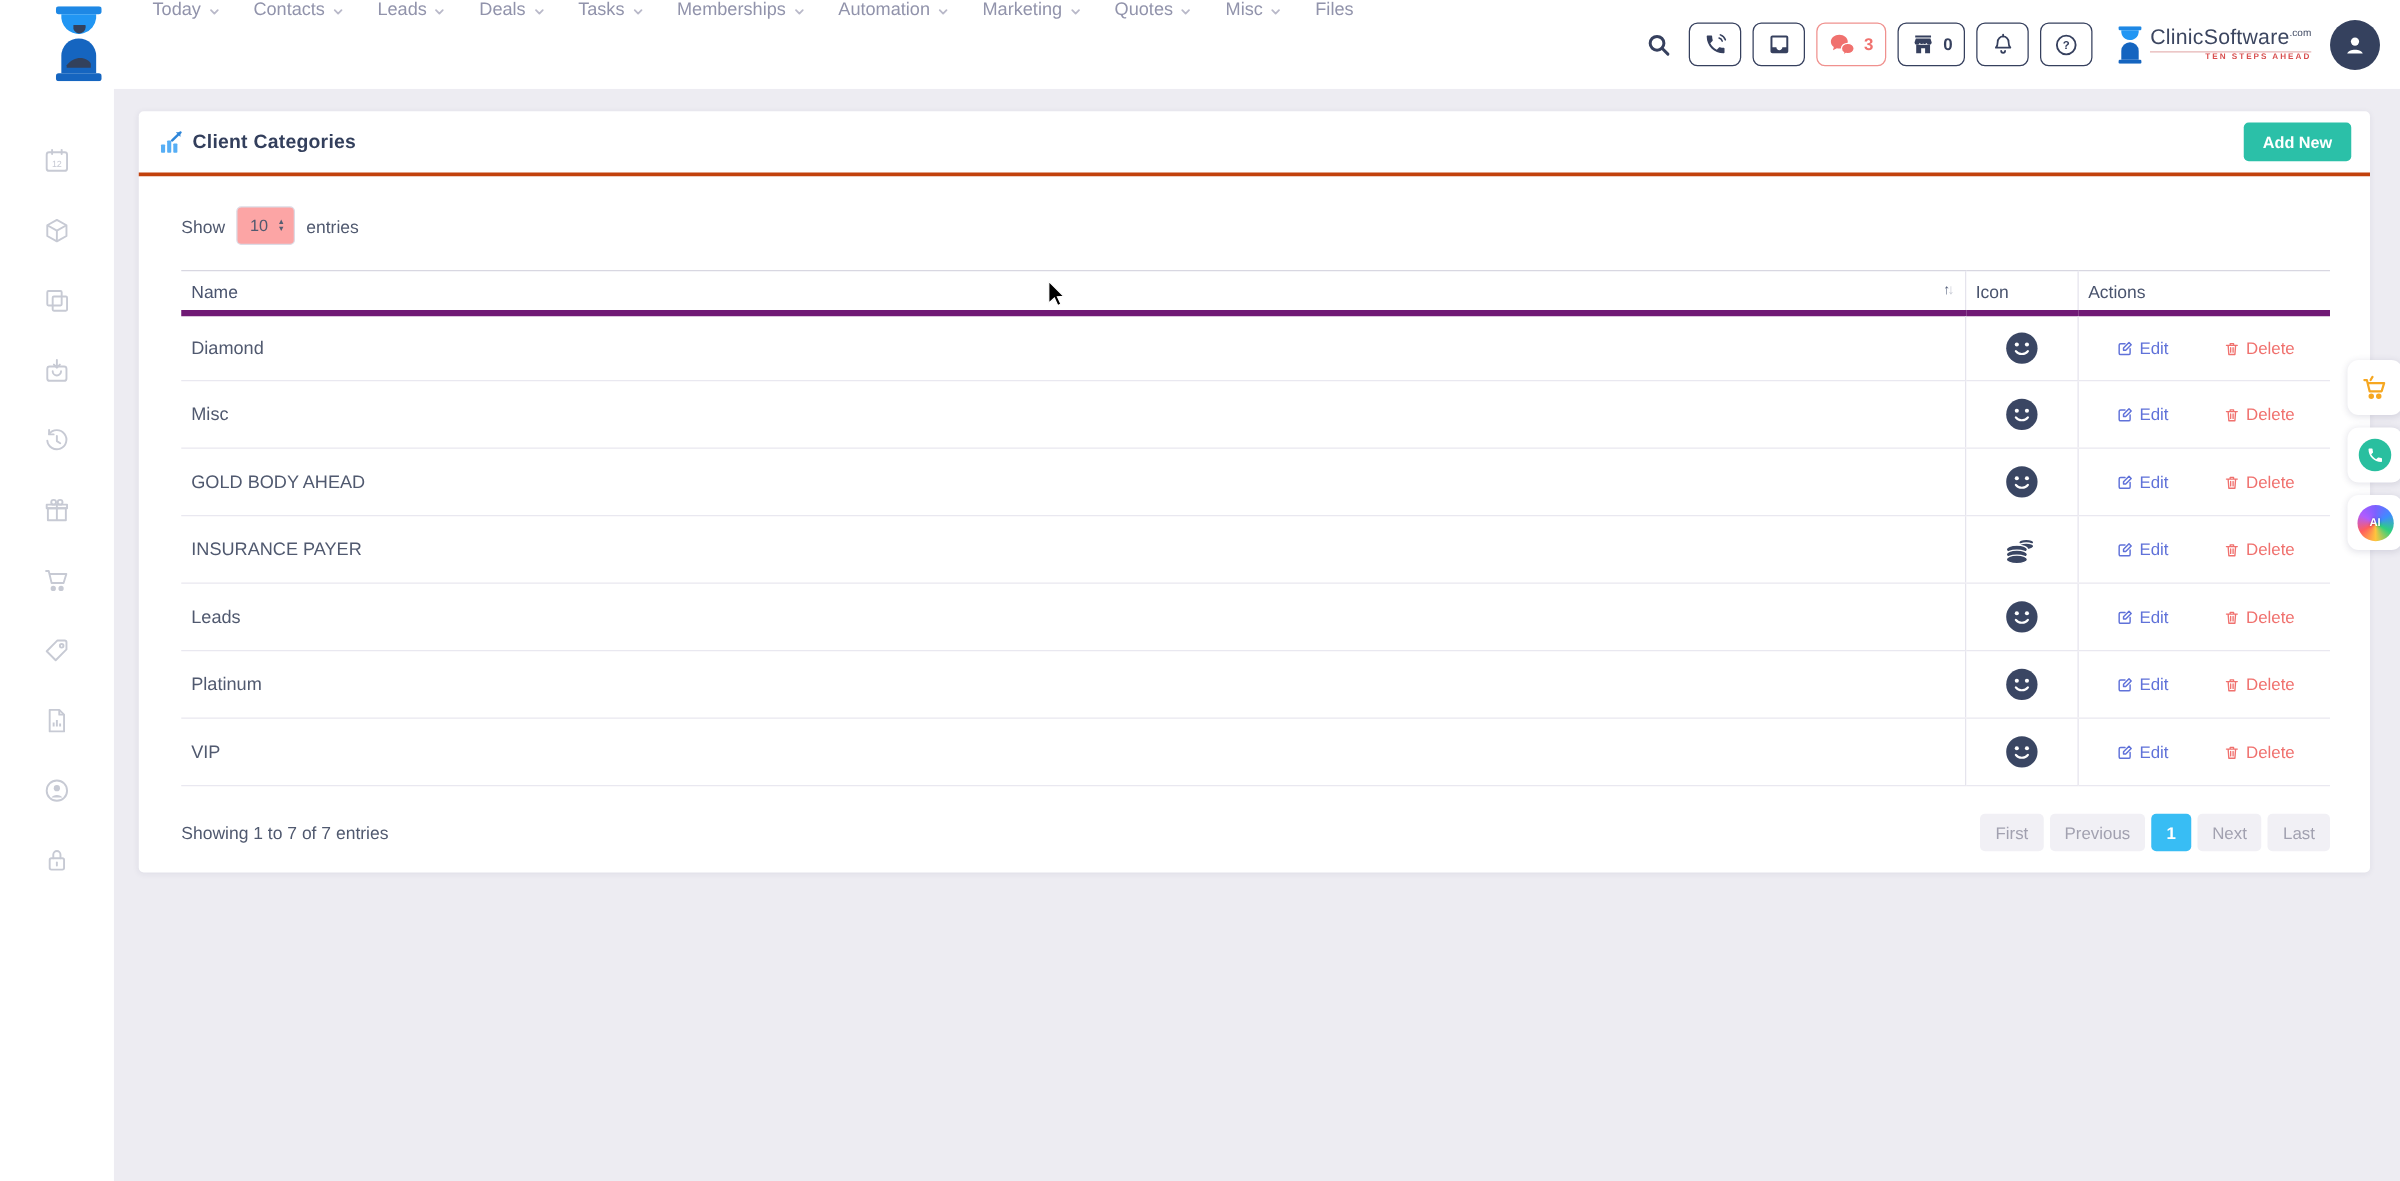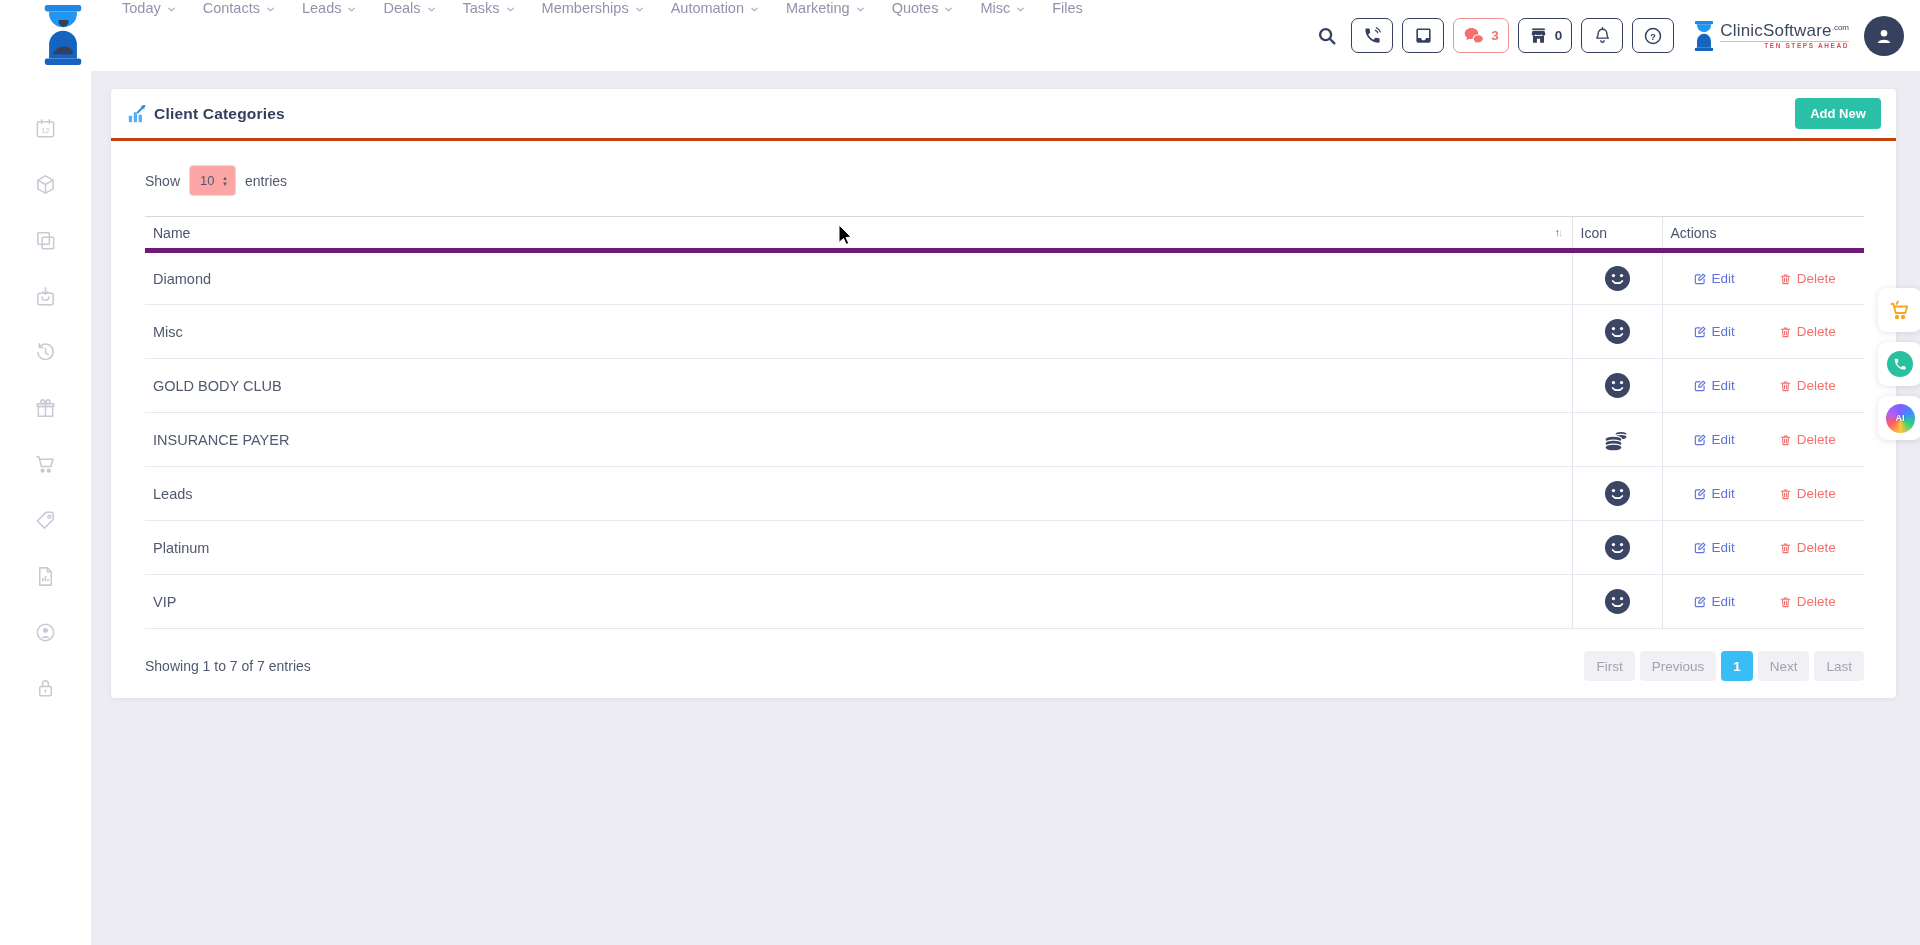--- a/index.html
+++ b/index.html
@@ -442,21 +442,21 @@
             <path d="M4 7h16M9.5 7V4.5h5V7M6.5 7l1 13.5h9l1-13.5"></path>
                   <path d="M10.2 10.5v6.5M13.8 10.5v6.5"></path>
           </svg>
           <span>Delete</span>
         </a>
       </div>
     </td>
   </tr>
 
   <tr>
-    <td class="td-name">GOLD BODY CLUB</td>
+    <td class="td-name">GOLD BODY AHEAD</td>
     <td class="td-icon">
       <span>
         <svg width="27" height="27" viewBox="0 0 28 28">
           <circle cx="14" cy="14" r="13" fill="#3a4663"></circle>
           <circle cx="9.8" cy="11" r="1.7" fill="#fff"></circle>
                 <circle cx="18.2" cy="11" r="1.7" fill="#fff"></circle>
           <path d="M9 16.5c2.2 3.2 7.8 3.2 10 0" fill="none" stroke="#fff" stroke-width="1.8" stroke-linecap="round"></path>
         </svg>
       </span>
       

